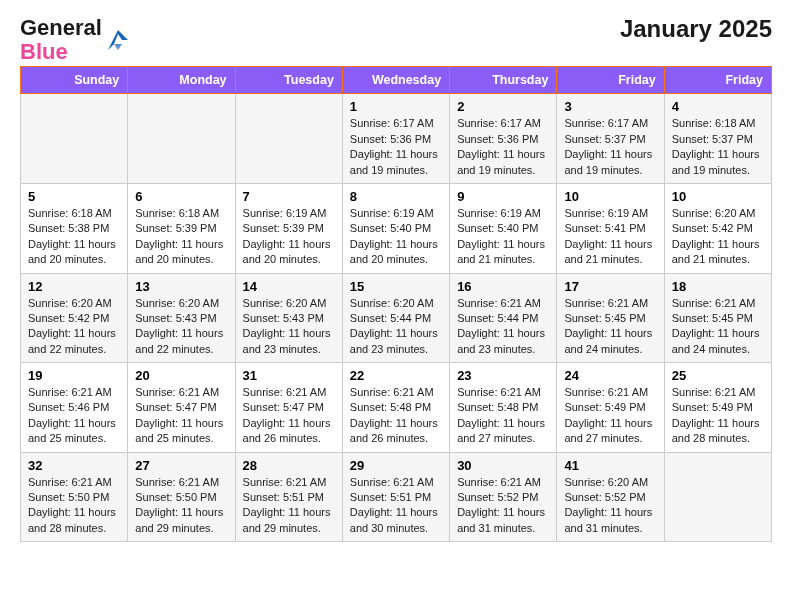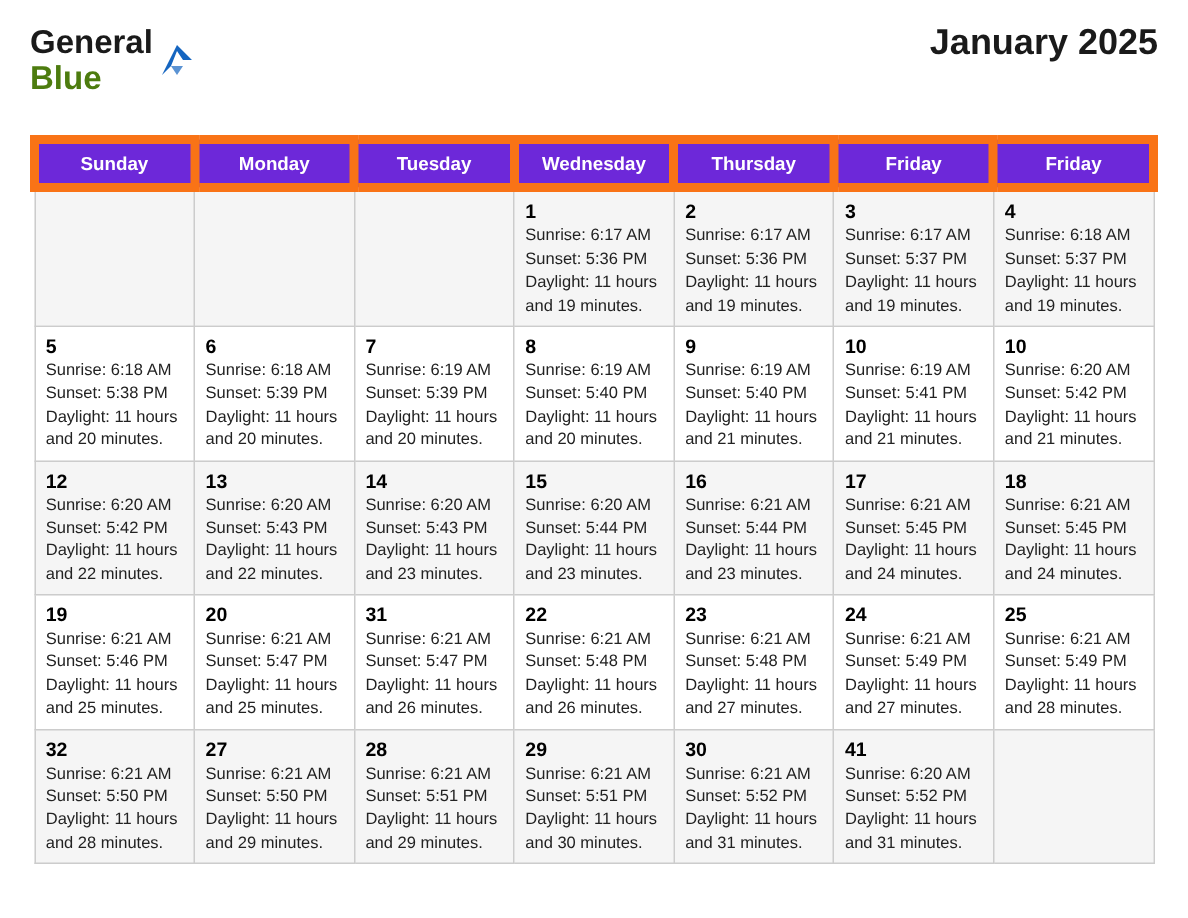--- a/index.html
+++ b/index.html
@@ -11,33 +11,33 @@
     }
     .page {
       width: 792px;
       background: #fff;
       padding: 16px 20px 16px 20px;
     }
     .header {
       display: flex;
       align-items: flex-start;
       justify-content: space-between;
-      margin-bottom: 26px;
+      margin-bottom: 2px;
     }
     .logo {
       display: flex;
       align-items: center;
     }
     .logo-text {
       font-size: 22px;
       font-weight: bold;
       line-height: 1.1;
     }
     .logo-text .general { color: #1a1a1a; }
-    .logo-text .blue { color: #4d7c0f; }
+    .logo-text .blue { color: #ec4899; }
     .logo-icon {
       width: 28px;
       height: 28px;
       margin-left: 2px;
     }
     .title-block {
       text-align: right;
     }
     .title-block h1 {
       font-size: 24px;
@@ -49,27 +49,27 @@
       font-size: 15px;
       font-weight: normal;
       color: #444;
     }
     table {
       width: 100%;
       border-collapse: collapse;
       font-size: 11.5px;
     }
     thead tr th {
-      background: #6d28d9;
+      background: #8b5cf6;
       color: #fff;
-      text-align: center;
+      text-align: right;
       padding: 6px 8px;
       font-weight: bold;
       font-size: 12.5px;
-      border: 6px solid #f97316;
+      border: 1px solid #f97316;
     }
     tbody tr td {
       border: 1px solid #ccc;
       vertical-align: top;
       padding: 5px 7px;
       height: 82px;
       background: #fff;
       width: calc(100% / 7);
     }
     tbody tr:nth-child(odd) td {

